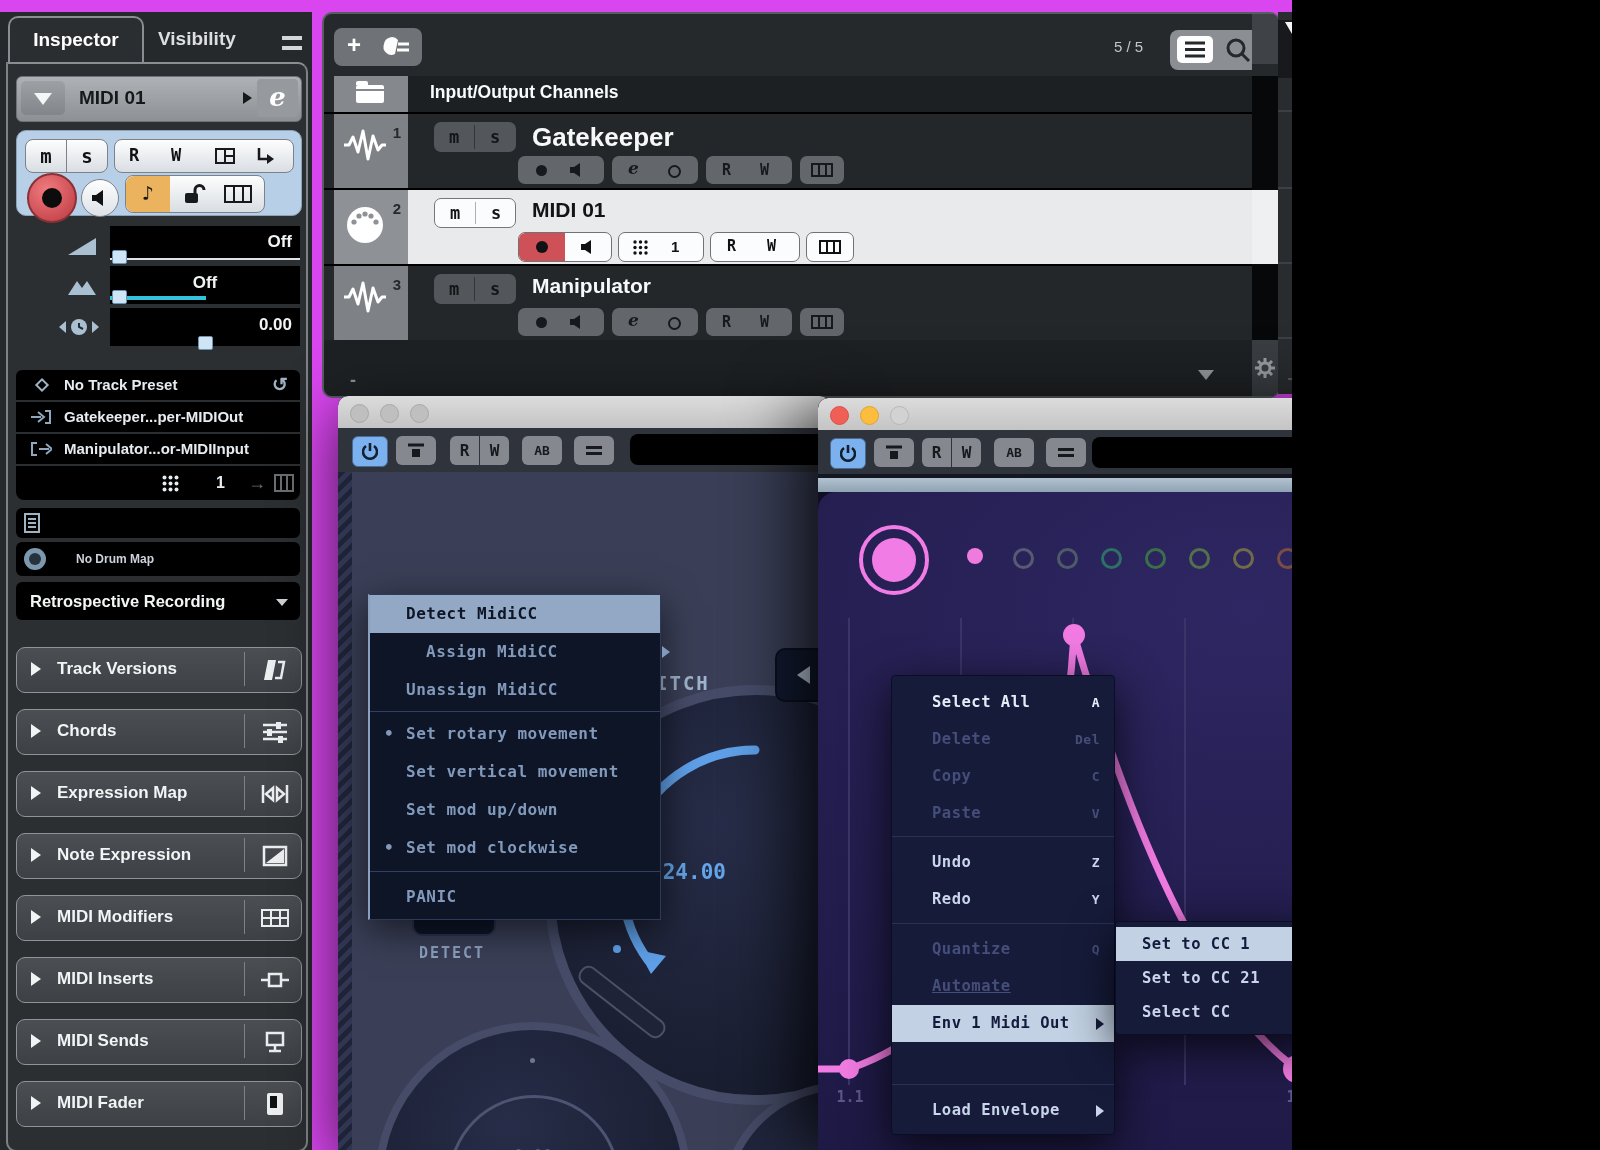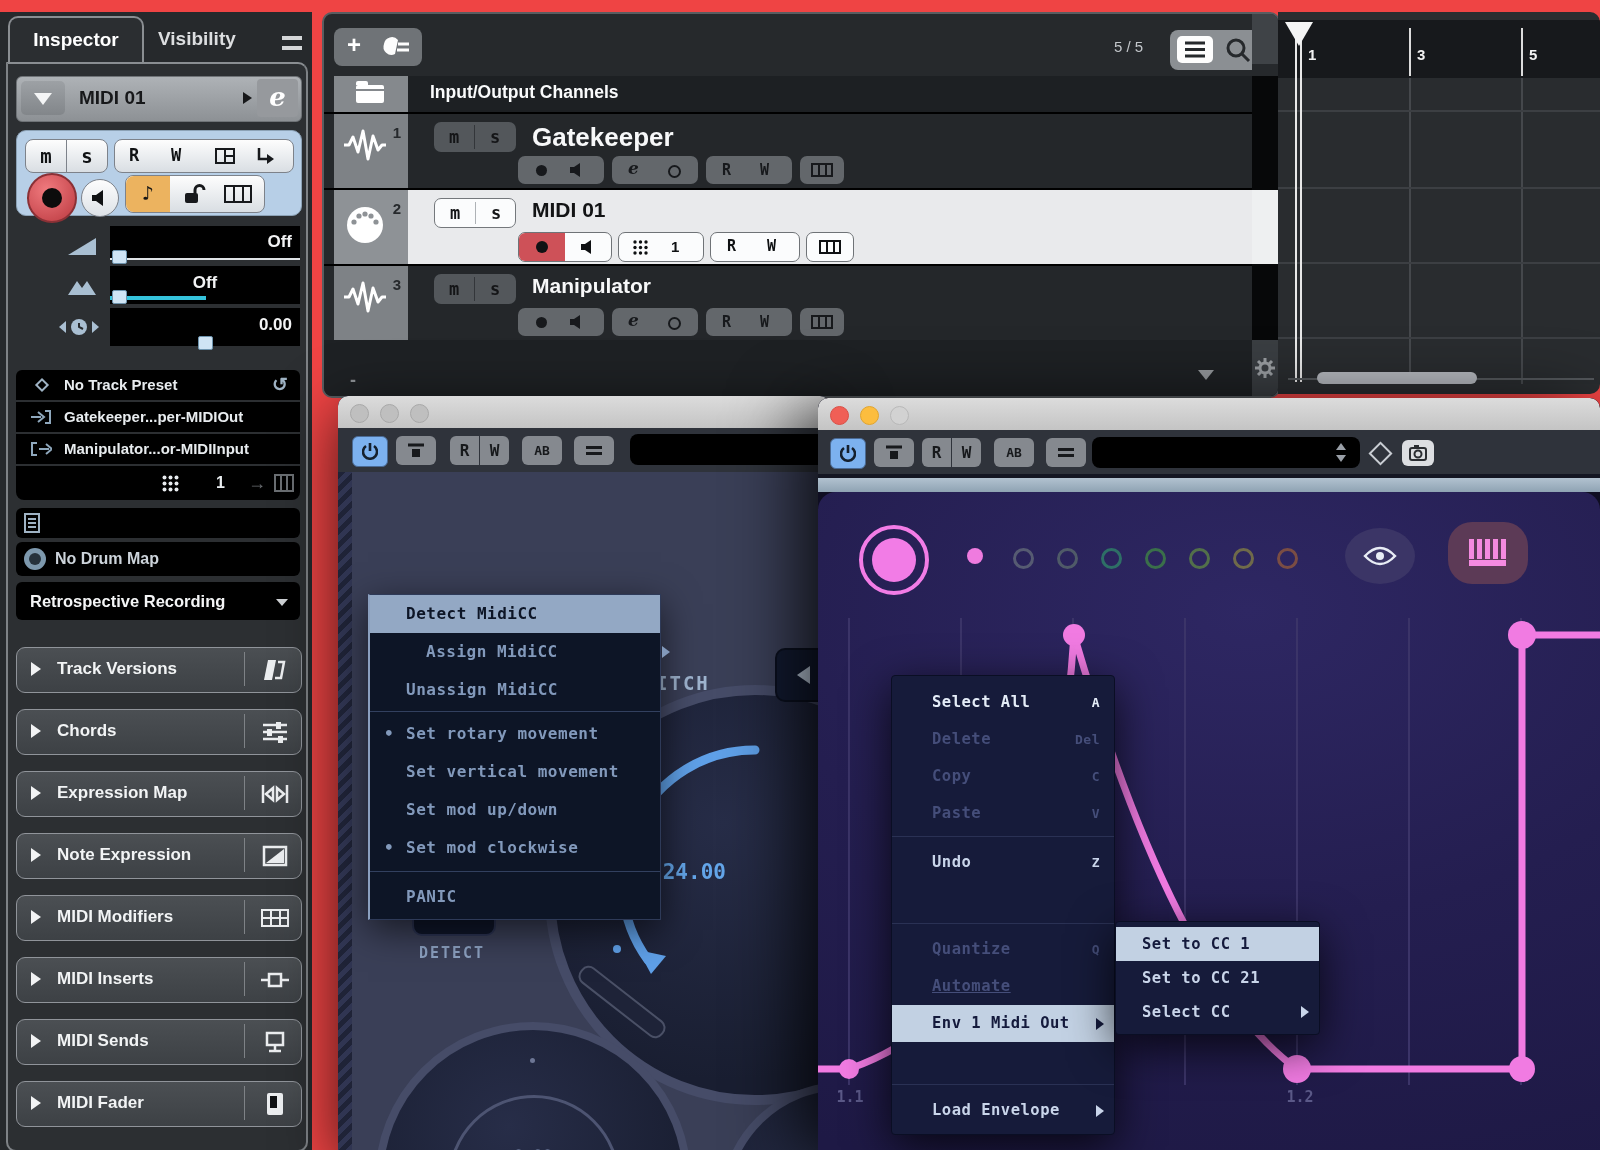--- a/index.html
+++ b/index.html
@@ -1,16 +1,16 @@
 <!DOCTYPE html>
 <html><head>
 <meta charset="utf-8">
 <style>
   html,body{margin:0;padding:0;background:#000;}
-  .stage{position:relative;width:1600px;height:1150px;background:#ef4444;overflow:hidden;
+  .stage{position:relative;width:1292px;height:1150px;background:#d946ef;overflow:hidden;
          font-family:"Liberation Sans",sans-serif;-webkit-font-smoothing:antialiased;}
   .abs{position:absolute;}
   .mono{font-family:"DejaVu Sans Mono",monospace;}
   .bold{font-weight:bold;}
   
   .inspector{left:0;top:12px;width:312px;height:1138px;background:#26292c;}
   .insp-tab{border:2px solid #8a8e92;border-bottom:none;border-radius:10px 10px 0 0;background:#2b2e31;
             color:#fff;font-weight:bold;font-size:19px;text-align:center;line-height:44px;}
   .insp-panel{left:6px;top:50px;width:298px;height:1086px;border:2px solid #7e8286;border-top-color:#8a8e92;
               border-radius:0 10px 10px 10px;background:#2c2f32;overflow:hidden;}
@@ -206,21 +206,21 @@
           <rect x="1" y="1" width="14" height="18" fill="none" stroke="#9fb3c4" stroke-width="2"></rect>
           <line x1="4" y1="6" x2="12" y2="6" stroke="#9fb3c4" stroke-width="2"></line>
           <line x1="4" y1="10" x2="12" y2="10" stroke="#9fb3c4" stroke-width="2"></line>
           <line x1="4" y1="14" x2="12" y2="14" stroke="#9fb3c4" stroke-width="2"></line>
         </svg>
       </div>
       <div class="abs routrow" style="top:478px;height:34px;line-height:34px;border-radius:6px;">
         <div class="abs" style="left:8px;top:6px;width:22px;height:22px;border-radius:50%;background:#7d98ad;">
           <div class="abs" style="left:5px;top:5px;width:12px;height:12px;border-radius:50%;background:#26323c;"></div>
         </div>
-        <span class="abs" style="left:39px;color:#ccd3da;font-size:16px;">No Drum Map</span>
+        <span class="abs" style="left:60px;color:#ccd3da;font-size:12px;">No Drum Map</span>
       </div>
       <div class="abs routrow" style="top:518px;height:38px;line-height:38px;border-radius:6px;">
         <span class="abs" style="left:14px;font-size:16.5px;color:#f4f5f6;">Retrospective Recording</span>
         <div class="abs" style="right:12px;top:17px;width:0;height:0;border-left:6px solid transparent;border-right:6px solid transparent;border-top:7px solid #cfd2d5;"></div>
       </div>
 
       <div class="abs sect" style="top:583px;">
         <div class="abs tri-right" style="left:14px;top:14px;"></div>
         <div class="abs sect-label">Track Versions</div>
         <div class="abs sect-div"></div>
@@ -703,20 +703,21 @@
       <div class="abs mono bold" style="left:12px;top:596px;width:40px;text-align:center;font-size:15px;color:#5b5988;">1.1</div>
       <div class="abs mono bold" style="left:462px;top:596px;width:40px;text-align:center;font-size:15px;color:#5b5988;">1.2</div>
 
       <div class="abs rmenu" style="left:73px;top:183px;width:222px;height:458px;">
         <div class="rmi" style="top:8px;color:#e4ecf7;"><span>Select All</span><span class="sc">A</span></div>
         <div class="rmi dis" style="top:45px;"><span>Delete</span><span class="sc">Del</span></div>
         <div class="rmi dis" style="top:82px;"><span>Copy</span><span class="sc">C</span></div>
         <div class="rmi dis" style="top:119px;"><span>Paste</span><span class="sc">V</span></div>
         <div class="rsep" style="top:160px;"></div>
         <div class="rmi" style="top:168px;"><span>Undo</span><span class="sc">Z</span></div>
+        <div class="rmi" style="top:205px;"><span>Redo</span><span class="sc">Y</span></div>
         <div class="rsep" style="top:247px;"></div>
         <div class="rmi dis" style="top:255px;"><span>Quantize</span><span class="sc">Q</span></div>
         <div class="rmi dis" style="top:292px;text-decoration:underline;"><span>Automate</span></div>
         <div class="rmi hl" style="top:329px;"><span>Env 1 Midi Out</span>
           <div class="subtri" style="border-left-color:#141a3c;"></div>
         </div>
         <div class="rsep" style="top:408px;"></div>
         <div class="rmi" style="top:416px;"><span>Load Envelope</span>
           <div class="subtri"></div>
         </div>

